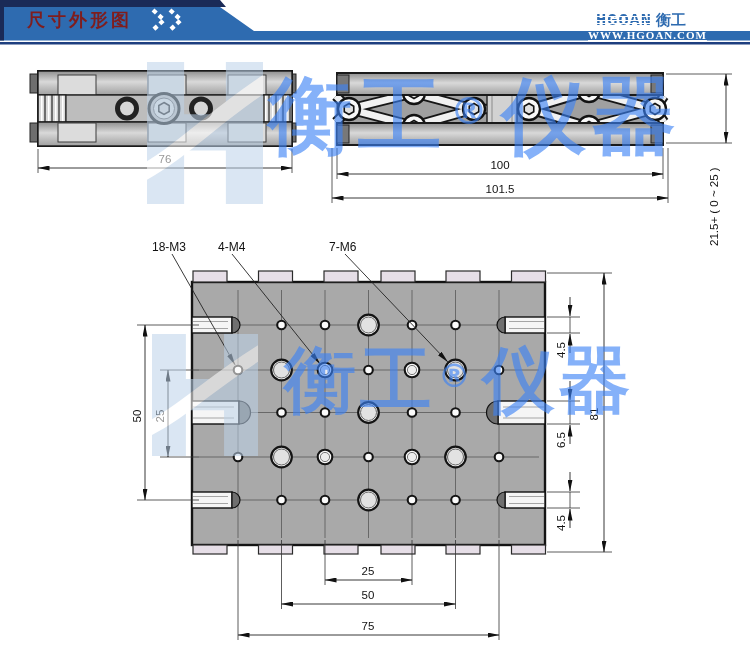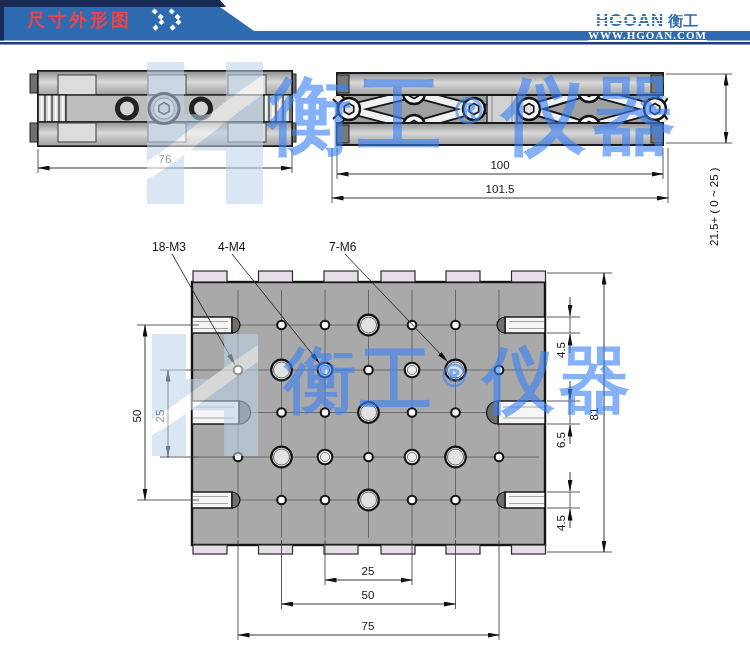--- a/index.html
+++ b/index.html
@@ -1,25 +1,25 @@
 <!DOCTYPE html>
 <html><head>
 <meta charset="utf-8">
 <style>
   html,body{margin:0;padding:0;}
   body{width:750px;height:671px;background:#fff;position:relative;overflow:hidden;
        font-family:"Liberation Sans",sans-serif;}
   svg.view{position:absolute;overflow:visible;z-index:2;}
   
   .hdr-svg{position:absolute;left:0;top:0;z-index:10;}
-  .hdr-title{position:absolute;left:27px;top:8px;color:#ef4444;font-weight:bold;font-size:18px;
+  .hdr-title{position:absolute;left:27px;top:8px;color:#7f1d1d;font-weight:bold;font-size:18px;
              letter-spacing:3px;z-index:11;white-space:nowrap;}
   .brand{position:absolute;left:596px;top:11px;z-index:11;white-space:nowrap;}
   .brand-en{font-weight:800;font-size:17px;letter-spacing:1px;color:#2e6bb0;
-            font-family:Liberation Sans, sans-serif;}
+            font-family:Liberation Mono, monospace;}
   @supports ((-webkit-background-clip:text) or (background-clip:text)){
     .brand-en{color:transparent;
       background:repeating-linear-gradient(180deg,#2e6bb0 0 2.2px,#ffffff 2.2px 3.2px);
       -webkit-background-clip:text;background-clip:text;}
   }
   .brand-cn{font-weight:bold;font-size:15px;color:#2e6bb0;margin-left:4px;}
   .website{position:absolute;left:588px;top:29px;width:158px;z-index:11;color:#fff;
            font-family:"Liberation Serif",serif;font-weight:bold;font-size:11px;
            letter-spacing:1px;white-space:nowrap;text-decoration:underline;}
   

